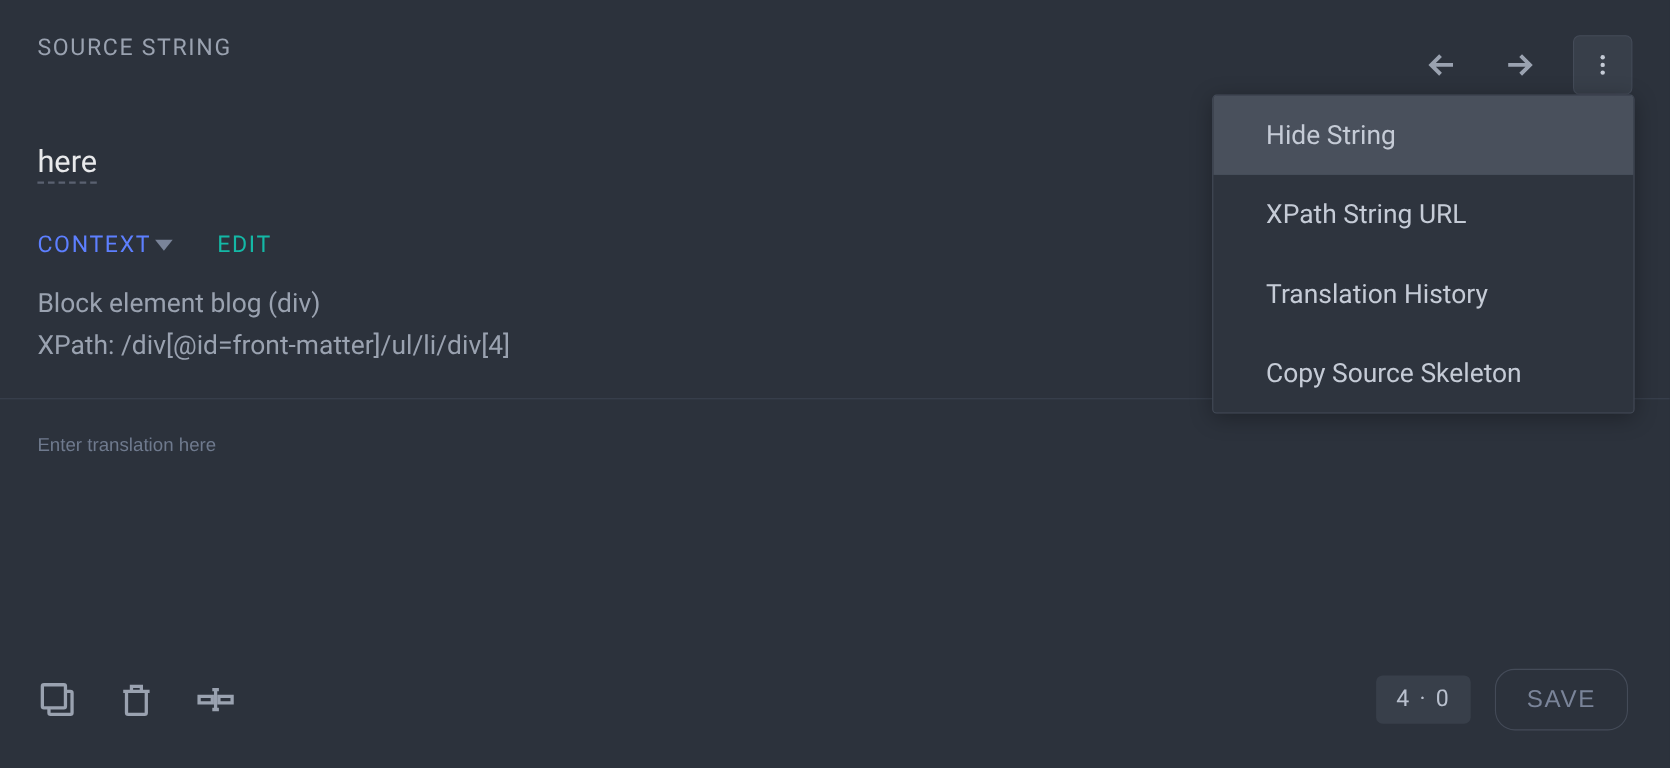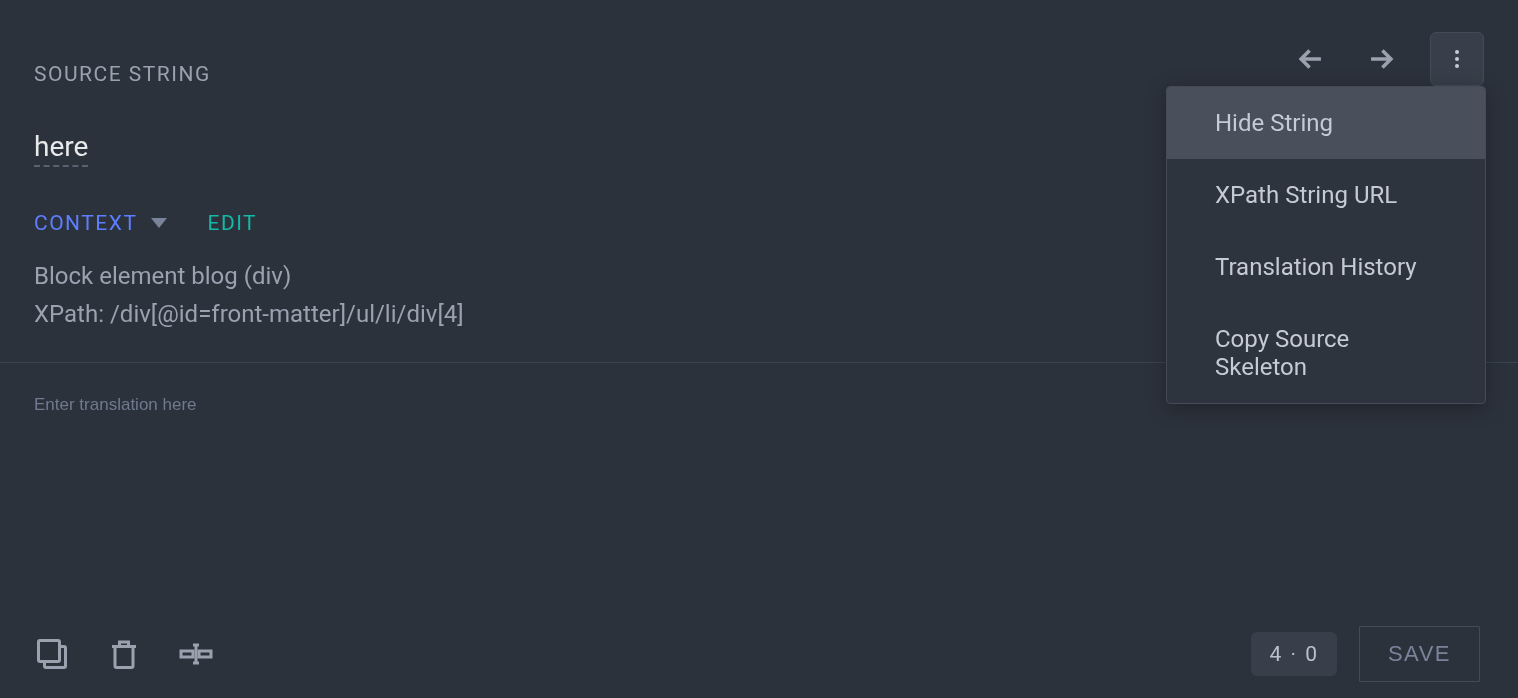--- a/index.html
+++ b/index.html
@@ -15,21 +15,21 @@
       overflow: hidden;
       position: relative;
     }
     .source-section {
       padding: 32px 34px 28px 34px;
       border-bottom: 1px solid #3b4250;
     }
     .header-row {
       display: flex;
       justify-content: space-between;
-      align-items: flex-end;
+      align-items: flex-start;
       margin-bottom: 44px;
     }
     .section-title {
       color: #9aa2b0;
       font-size: 21px;
       font-weight: 400;
       letter-spacing: 1.5px;
     }
     .header-actions {
       display: flex;
@@ -82,21 +82,20 @@
       gap: 12px;
       margin-bottom: 22px;
     }
     .context-label {
       color: #5d7fff;
       font-size: 21px;
       font-weight: 400;
       letter-spacing: 1.5px;
       display: flex;
       align-items: center;
-      gap: 10px;
       cursor: pointer;
       text-align: right;
     }
     .context-label .tri {
       width: 0;
       height: 0;
       border-left: 8px solid transparent;
       border-right: 8px solid transparent;
       border-top: 10px solid #7a8499;
       margin-left: 4px;
@@ -123,21 +122,21 @@
       border: none;
       color: #e8e9eb;
       font-size: 17px;
       outline: none;
     }
     .translation-input::placeholder {
       color: #6f7a8e;
     }
     .bottom-toolbar {
       position: absolute;
-      bottom: 16px;
+      bottom: 34px;
       left: 34px;
       right: 38px;
       display: flex;
       justify-content: space-between;
       align-items: center;
     }
     .toolbar-left {
       display: flex;
       align-items: center;
       gap: 36px;
@@ -170,28 +169,28 @@
       letter-spacing: 2px;
     }
     .save-btn {
       border: 1px solid #444b58;
       background: transparent;
       color: #7a8499;
       font-size: 22px;
       font-weight: 500;
       letter-spacing: 1.5px;
       padding: 14px 28px;
-      border-radius: 1px;
+      border-radius: 18px;
       cursor: pointer;
     }
     .dropdown-menu {
       position: absolute;
       top: 86px;
       right: 32px;
-      width: 320px;
+      width: 384px;
       background: #2e343e;
       border: 1px solid #444b58;
       border-radius: 4px;
       overflow: hidden;
       box-shadow: 0 4px 20px rgba(0,0,0,0.3);
     }
     .menu-item {
       padding: 22px 48px;
       color: #c5cbd6;
       font-size: 24px;

